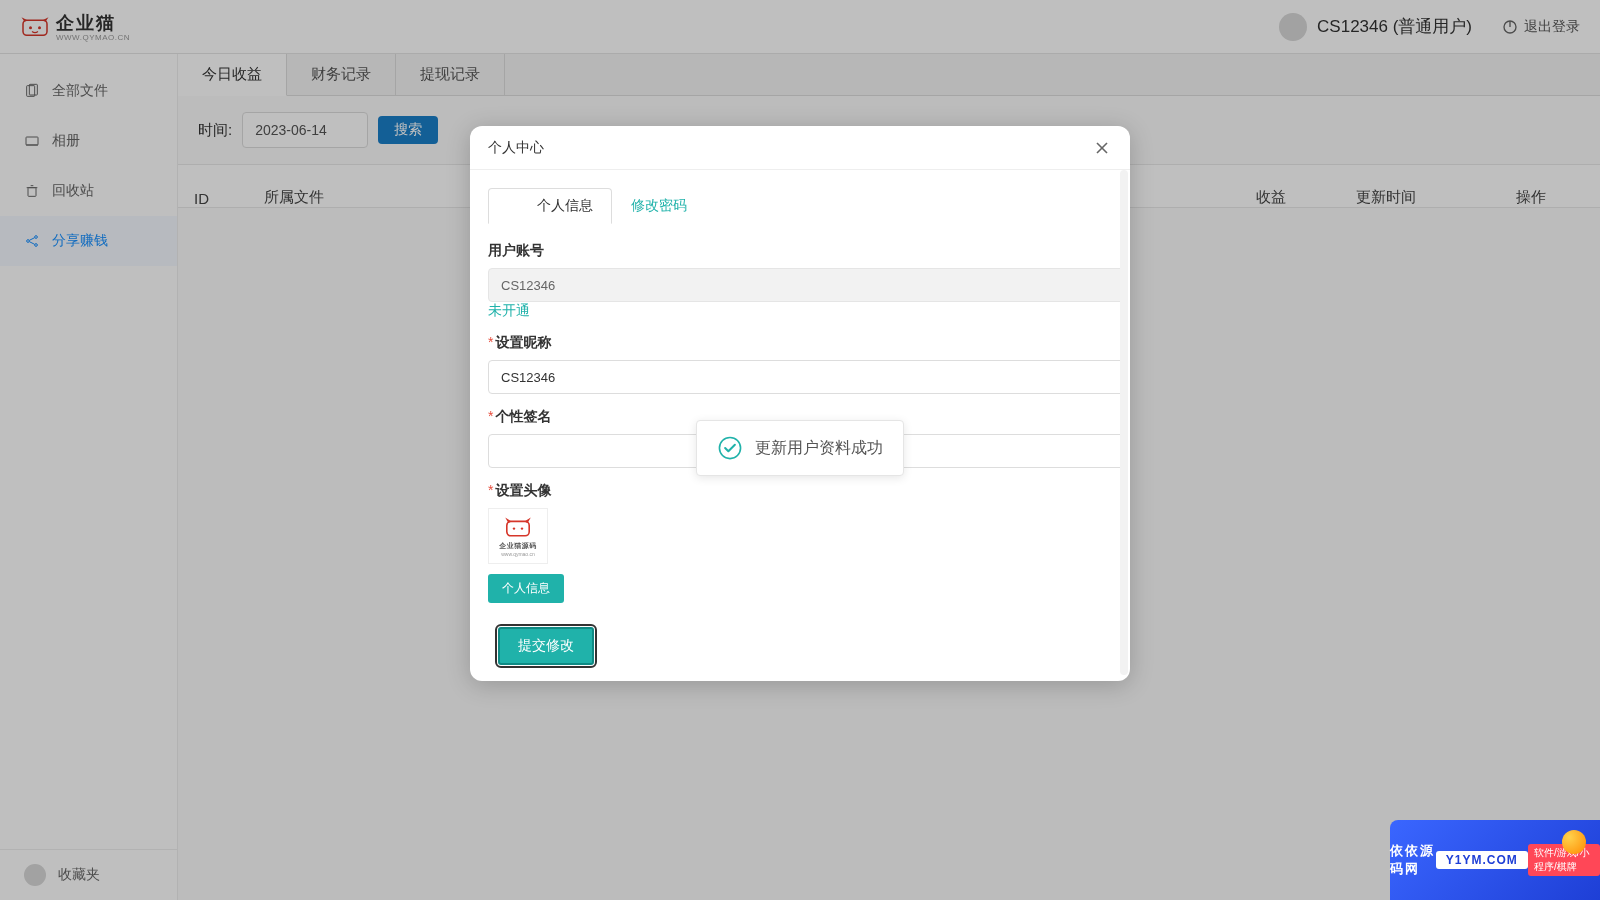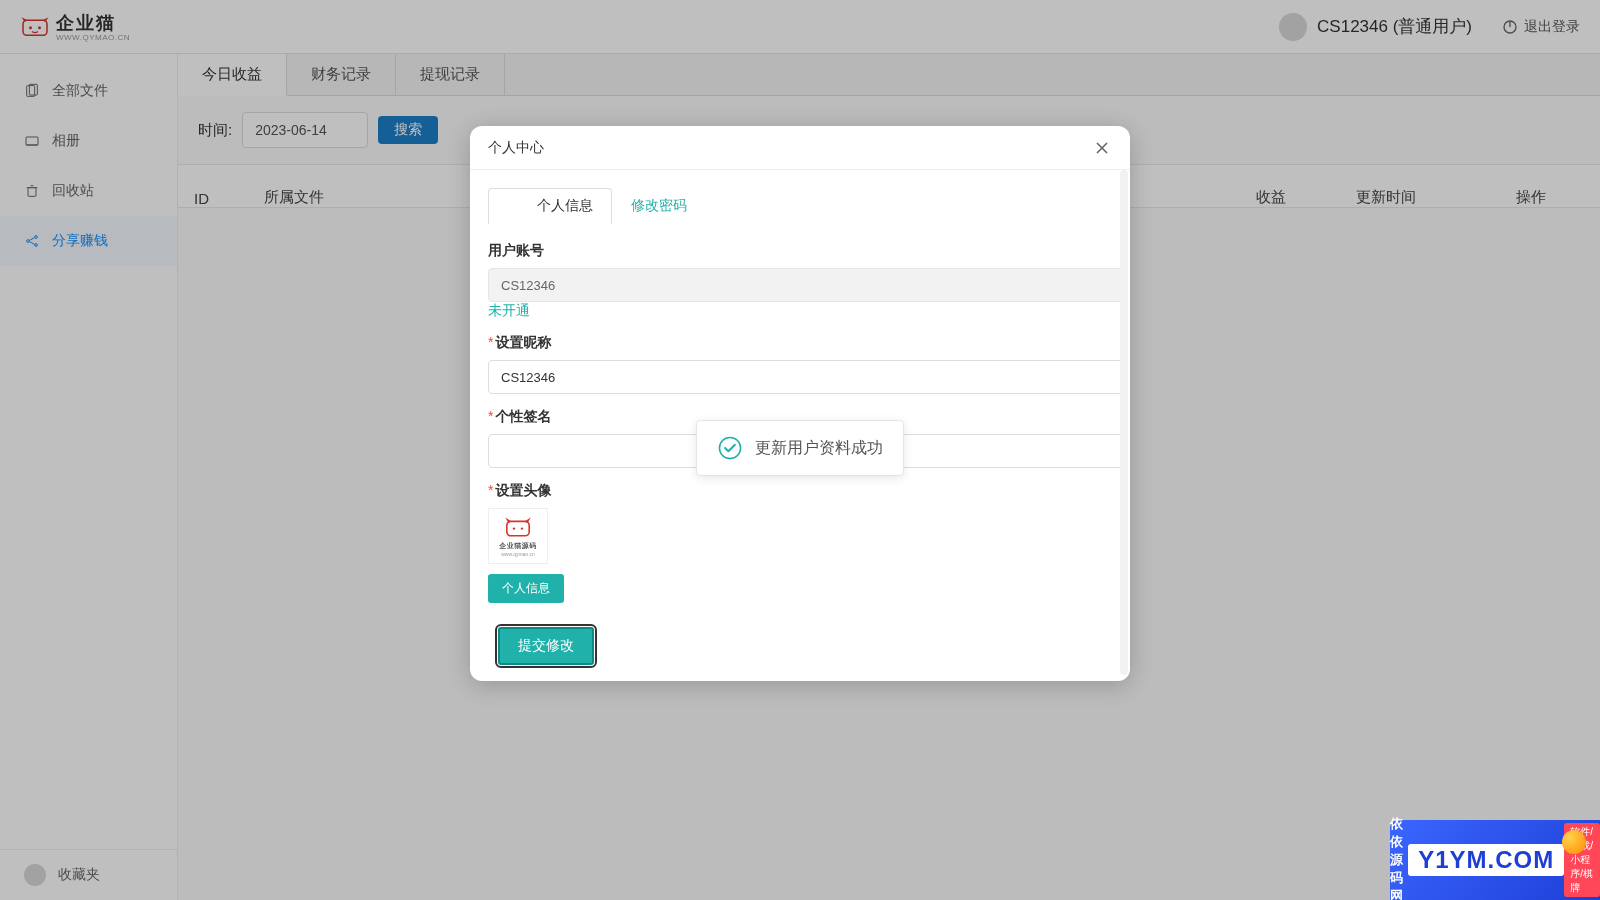--- a/index.html
+++ b/index.html
@@ -74,21 +74,21 @@
 .submit-btn { background: #20b2aa; color: #fff; border: 2px solid #0e8a84; padding: 8px 18px; font-size: 14px; border-radius: 3px; cursor: pointer; outline: 2px solid #333; outline-offset: 1px; }
 
 
 .toast { position: absolute; left: 50%; top: 420px; transform: translate(-50%, 0); background: #fff; border: 1px solid #e5e5e5; box-shadow: 0 2px 10px rgba(0,0,0,0.1); border-radius: 4px; padding: 14px 20px; display: flex; align-items: center; gap: 12px; z-index: 100; }
 .toast-icon { width: 26px; height: 26px; }
 .toast-text { font-size: 16px; color: #555; }
 
 
 .watermark { position: absolute; right: 0; bottom: 0; width: 210px; height: 80px; background: linear-gradient(135deg, #3a66ff, #1e3fd6); border-radius: 8px 0 0 0; display: flex; flex-direction: row; align-items: center; justify-content: center; color: #fff; }
 .wm-top { font-size: 13px; font-weight: 700; letter-spacing: 2px; }
-.wm-mid { font-size: 24px; font-weight: 900; letter-spacing: 1px; background: #fff; color: #1e3fd6; padding: 2px 10px; border-radius: 3px; margin: 2px 0; }
+.wm-mid { font-size: 12px; font-weight: 900; letter-spacing: 1px; background: #fff; color: #1e3fd6; padding: 2px 10px; border-radius: 3px; margin: 2px 0; }
 .wm-bot { font-size: 10px; background: #ff4757; padding: 2px 6px; border-radius: 3px; }
 .wm-dot { position: absolute; top: 10px; right: 14px; width: 24px; height: 24px; border-radius: 50%; background: radial-gradient(circle at 30% 30%, #ffd24d, #ff8a00); }
 
 
 .modal::after { content: ""; position: absolute; right: 2px; top: 44px; bottom: 6px; width: 8px; background: #f2f2f2; border-radius: 4px; }
 </style>
 </head>
 <body>
 
 <div class="app">

